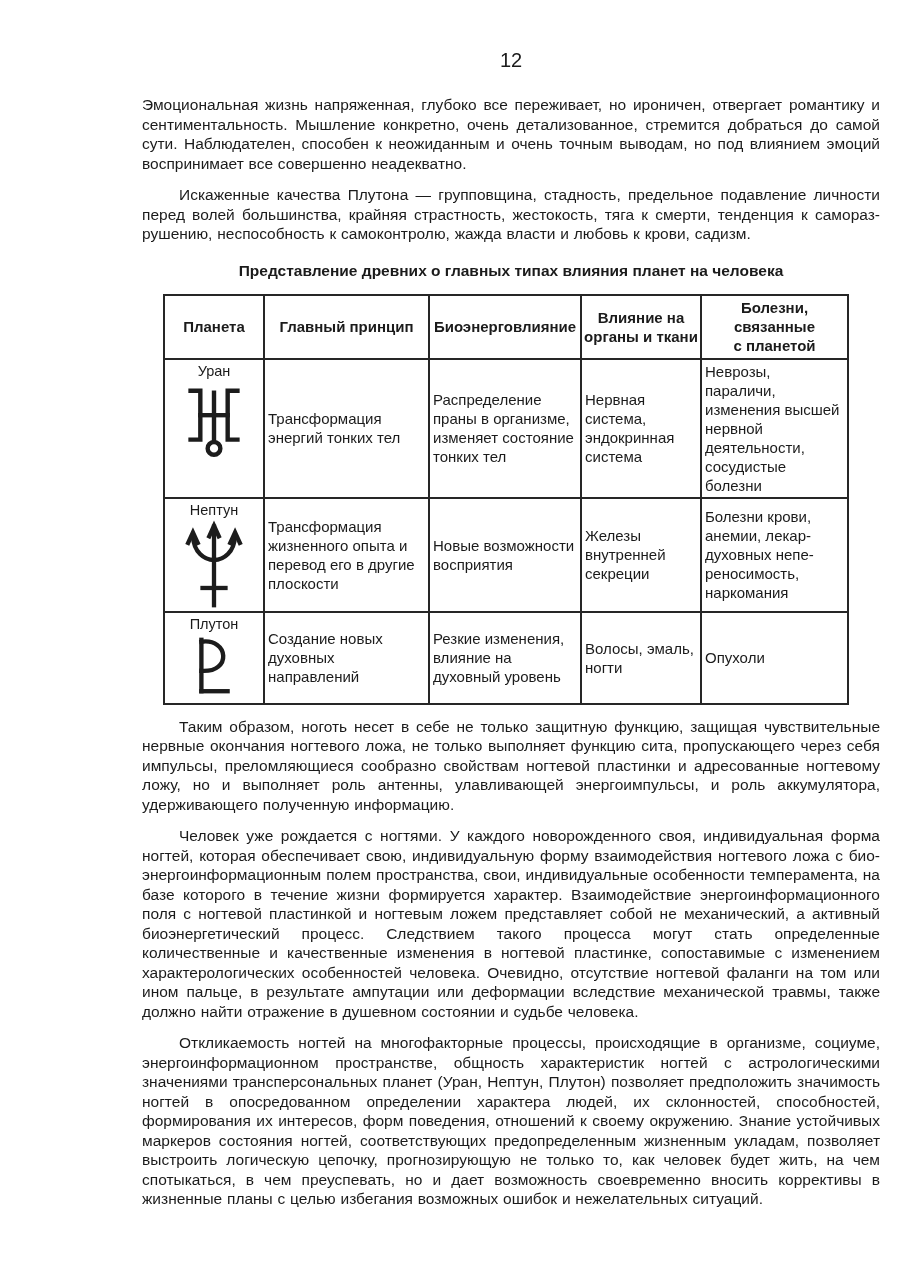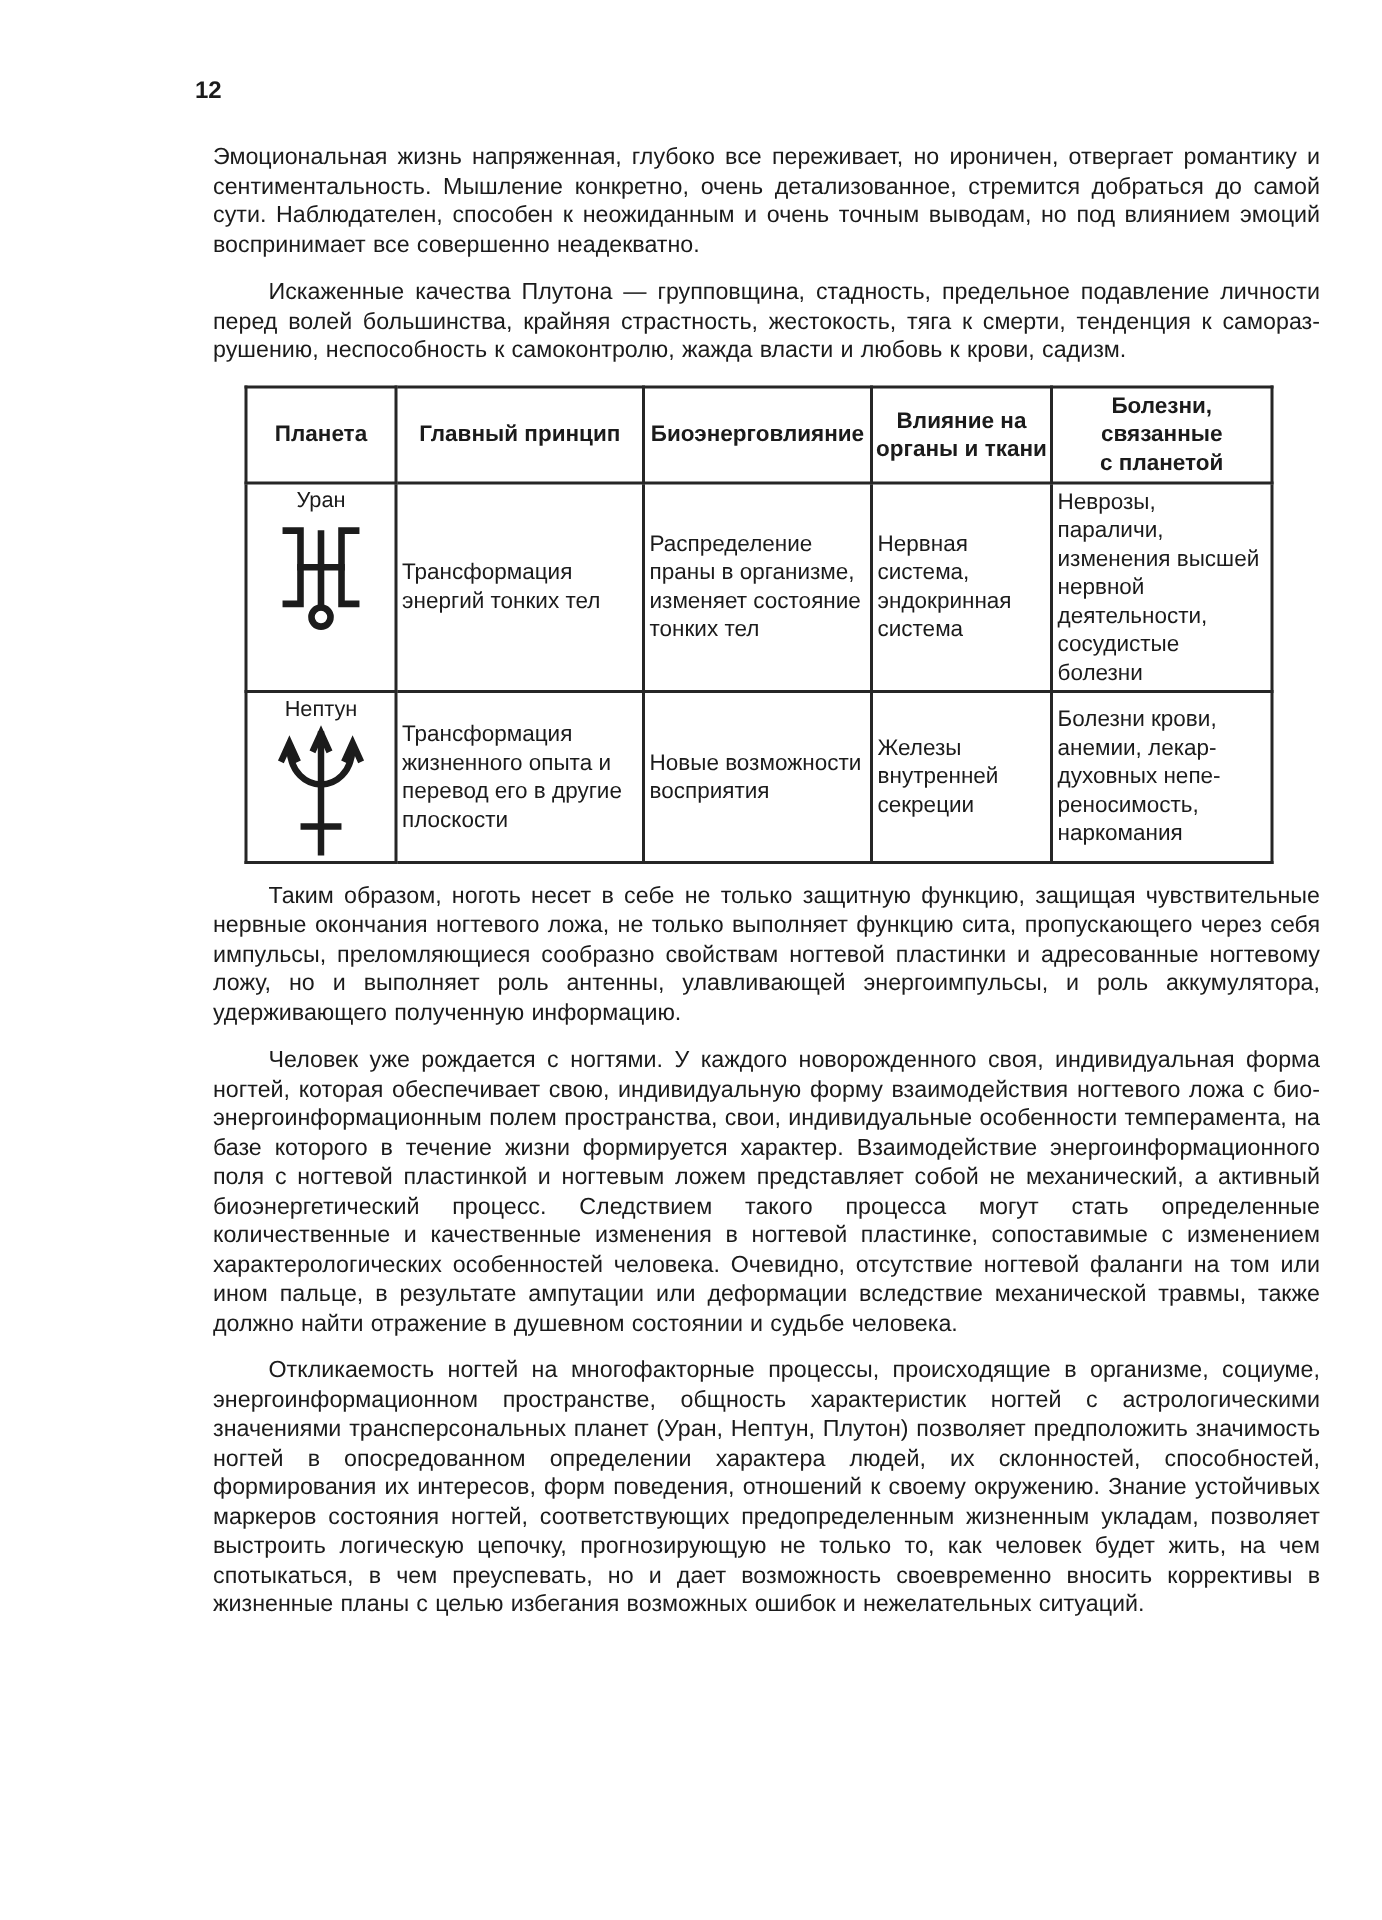--- a/index.html
+++ b/index.html
@@ -2,21 +2,21 @@
 <html><head>
 <meta charset="utf-8">
 <style>
   html, body { margin:0; padding:0; }
   body {
     width:921px; height:1280px; background:#ffffff; overflow:hidden;
     font-family:"Liberation Sans", sans-serif; color:#1b1b1b;
     -webkit-font-smoothing:antialiased;
   }
   .content { margin-left:130px; width:762px; padding-top:50px; }
-  .page-number { font-weight:bold; font-size:16px; line-height:21px; }
+  .page-number { text-align:center; font-weight:normal; font-size:20px; line-height:21px; }
   .para {
     font-size:15.5px; line-height:19.5px; text-align:justify; margin:12px;
     word-spacing:0.5px;
   }
   .para.indent { text-indent:37px; }
   .p1 { margin-top:24px; }
   .table-title { text-align:center; font-weight:bold; font-size:15.5px; line-height:20px; margin-top:17px; }
   table.planets { border-collapse:collapse; table-layout:fixed; width:684px; margin:13px 0 0 33px; }
   table.planets td, table.planets th { border:2px solid #262626; overflow:hidden; }
   th.hdr {
@@ -36,20 +36,21 @@
 </head>
 <body>
 
 <div class="content">
 
   <div class="page-number">12</div>
 
   <p class="para p1">Эмоциональная жизнь напряженная, глубоко все переживает, но ироничен, отвергает романтику и сентиментальность. Мышление конкретно, очень детализованное, стремится добраться до самой сути. Наблюдателен, способен к неожиданным и очень точным выводам, но под влиянием эмоций воспринимает все совершенно неадекватно.</p>
   <p class="para indent">Искаженные качества Плутона — групповщина, стадность, предельное подавление личности перед волей большинства, крайняя страстность, жестокость, тяга к смерти, тенденция к самораз­рушению, неспособность к самоконтролю, жажда власти и любовь к крови, садизм.</p>
 
+  <div class="table-title">Представление древних о главных типах влияния планет на человека</div>
 
   <table class="planets">
     <colgroup>
       <col style="width:100px">
         <col style="width:165px">
         <col style="width:152px">
         <col style="width:120px">
         <col style="width:147px">
     </colgroup>
     <tbody>
@@ -114,20 +115,39 @@
       <td class="body-cell">Железы
 внутренней
 секреции</td>
       <td class="body-cell">Болезни крови,
 анемии, лекар-
 духовных непе-
 реносимость,
 наркомания</td>
     </tr>
 
+    <tr style="height:92px">
+      <td class="planet-cell">
+        <div class="planet-name">Плутон</div>
+        <svg class="sym" width="46" height="64" viewBox="0 0 46 66">
+          <path d="M10 6 L10 59"></path>
+          <path d="M10 59 L37 59"></path>
+          <path d="M10 8 C38 4, 42 40, 10 38"></path>
+        </svg>
+      </td>
+      <td class="body-cell">Создание новых
+духовных
+направлений</td>
+      <td class="body-cell">Резкие изменения,
+влияние на
+духовный уровень</td>
+      <td class="body-cell">Волосы, эмаль,
+ногти</td>
+      <td class="body-cell">Опухоли</td>
+    </tr>
   </tbody>
     </table>
 
   <p class="para indent">Таким образом, ноготь несет в себе не только защитную функцию, защищая чувствительные нервные окончания ногтевого ложа, не только выполняет функцию сита, пропускающего через себя импульсы, преломляющиеся сообразно свойствам ногтевой пластинки и адресованные ногтевому ложу, но и выполняет роль антенны, улавливающей энергоимпульсы, и роль аккумулятора, удерживающего полученную информацию.</p>
   <p class="para indent">Человек уже рождается с ногтями. У каждого новорожденного своя, индивидуальная форма ногтей, которая обеспечивает свою, индивидуальную форму взаимодействия ногтевого ложа с био­энергоинформационным полем пространства, свои, индивидуальные особенности темперамента, на базе которого в течение жизни формируется характер. Взаимодействие энергоинформационного поля с ногтевой пластинкой и ногтевым ложем представляет собой не механический, а активный биоэнергетический процесс. Следствием такого процесса могут стать определенные количественные и качественные изменения в ногтевой пластинке, сопоставимые с изменением характерологических особенностей человека. Очевидно, отсутствие ногтевой фаланги на том или ином пальце, в результате ампутации или деформации вследствие механической травмы, также должно найти отражение в душевном состоянии и судьбе человека.</p>
   <p class="para indent">Откликаемость ногтей на многофакторные процессы, происходящие в организме, социуме, энергоинформационном пространстве, общность характеристик ногтей с астрологическими значениями трансперсональных планет (Уран, Нептун, Плутон) позволяет предположить значимость ногтей в опосредованном определении характера людей, их склонностей, способностей, формирования их интересов, форм поведения, отношений к своему окружению. Знание устойчивых маркеров состояния ногтей, соответствующих предопределенным жизненным укладам, позволяет выстроить логическую цепочку, прогнозирующую не только то, как человек будет жить, на чем спотыкаться, в чем преуспевать, но и дает возможность своевременно вносить коррективы в жизненные планы с целью избегания возможных ошибок и нежелательных ситуаций.</p>
 
 </div>
 
 </body></html>

